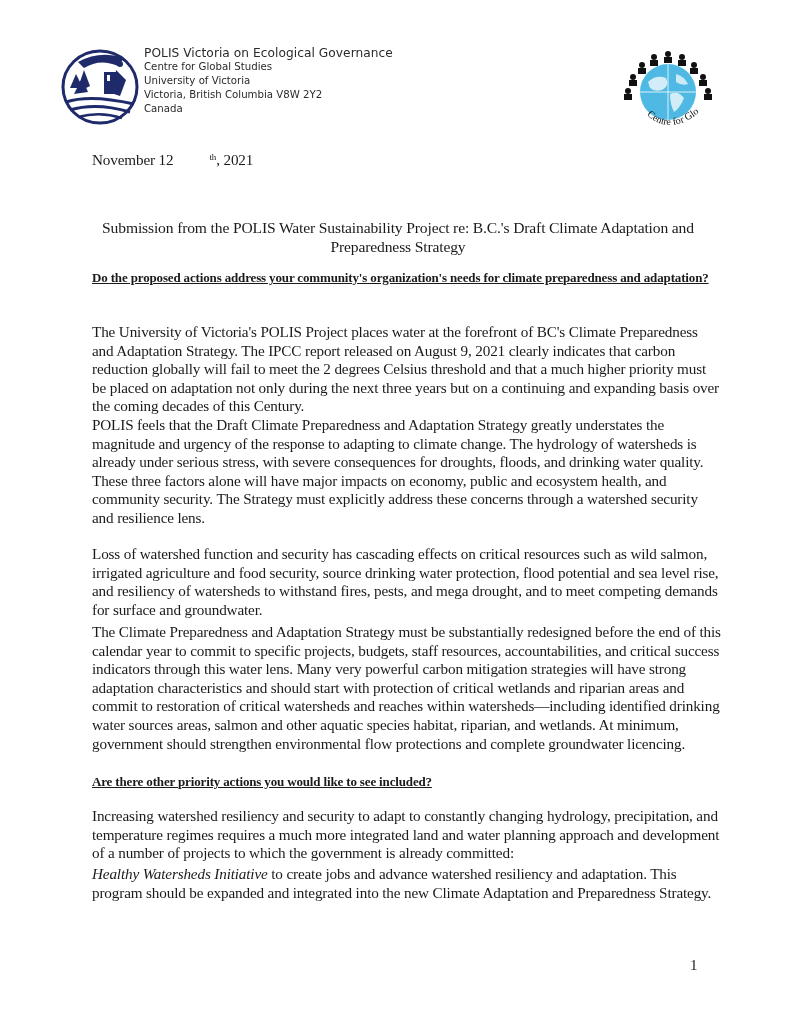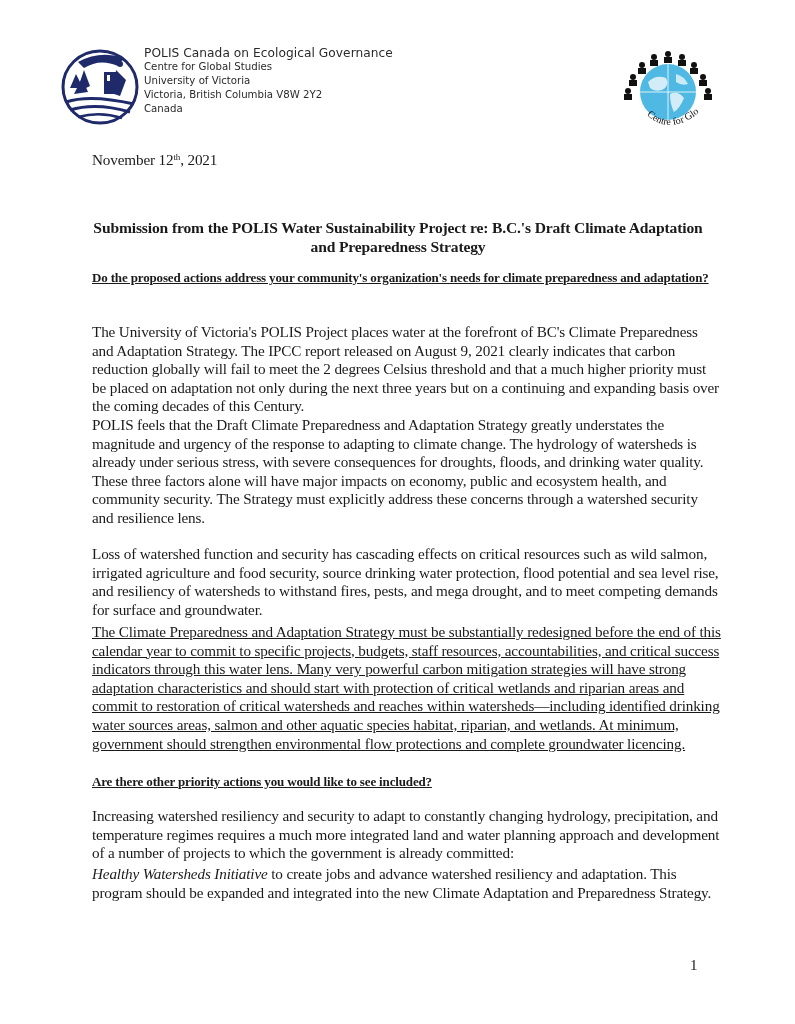--- a/index.html
+++ b/index.html
@@ -62,41 +62,41 @@
     
     .text {
       position: absolute;
       left: 92px;
       width: 630px;
       font-size: 15.2px;
       line-height: 18.6px;
       letter-spacing: -0.15px;
     }
     .date { top: 148px; }
-    .date sup { font-size: 9px; vertical-align: 5px; }
+    .date sup { font-size: 9px; vertical-align: 5px; padding-left: 36px; }
     .attn { top: 183px; }
     .title {
       top: 218px;
       left: 92px;
       width: 612px;
       text-align: center;
-      font-weight: bold;
+      font-weight: normal;
       font-size: 15.6px;
       line-height: 19px;
     }
     .question {
       font-weight: bold;
       text-decoration: underline;
       font-size: 13px;
     }
     .q1 { top: 269px; }
     .p1 { top: 323px; }
     .p2 { top: 416px; }
     .p3 { top: 545px; }
-    .p4 { top: 623px; text-decoration: underline; }
+    .p4 { top: 623px; }
     .q2 { top: 773px; }
     .p5 { top: 807px; }
     .p6 { top: 865px; }
     .p6 em { font-style: italic; }
     .page-number {
       position: absolute;
       left: 690px;
       top: 957px;
       font-size: 15px;
       font-family: "Liberation Serif", "DejaVu Serif", serif;
@@ -115,21 +115,21 @@
       <path d="M14 46 L22 30 L28 44 Z" fill="#1f2a6b"></path>
       <rect x="44" y="24" width="12" height="22" fill="#1f2a6b"></rect>
       <rect x="47" y="27" width="3" height="6" fill="#ffffff"></rect>
       <path d="M56 22 L66 32 L60 48 L54 46 Z" fill="#1f2a6b"></path>
       <path d="M6 54 Q30 46 74 56" stroke="#1f2a6b" stroke-width="3" fill="none"></path>
       <path d="M10 62 Q36 54 70 64" stroke="#1f2a6b" stroke-width="3" fill="none"></path>
       <path d="M18 69 Q40 63 62 70" stroke="#1f2a6b" stroke-width="2.5" fill="none"></path>
       <circle cx="60" cy="16" r="3" fill="#1f2a6b"></circle>
     </svg>
     <div class="address-block">
-      <div class="org">POLIS Canada on Ecological Governance</div>
+      <div class="org">POLIS Victoria on Ecological Governance</div>
       <div class="line">Centre for Global Studies</div>
       <div class="line">University of Victoria</div>
       <div class="line">Victoria, British Columbia V8W 2Y2</div>
       <div class="line">Canada</div>
     </div>
     <svg class="cgs-logo" viewBox="0 0 100 100">
       <circle cx="50" cy="46" r="28" fill="#4fb9e3"></circle>
       <path d="M30 36 Q38 28 48 32 Q52 40 44 44 Q36 46 32 42 Z" fill="#ffffff" opacity="0.75"></path>
       <path d="M52 48 Q60 44 66 52 Q62 62 56 66 Q52 58 52 48 Z" fill="#ffffff" opacity="0.75"></path>
       <path d="M58 28 Q66 30 70 38 Q64 40 58 36 Z" fill="#ffffff" opacity="0.7"></path>

